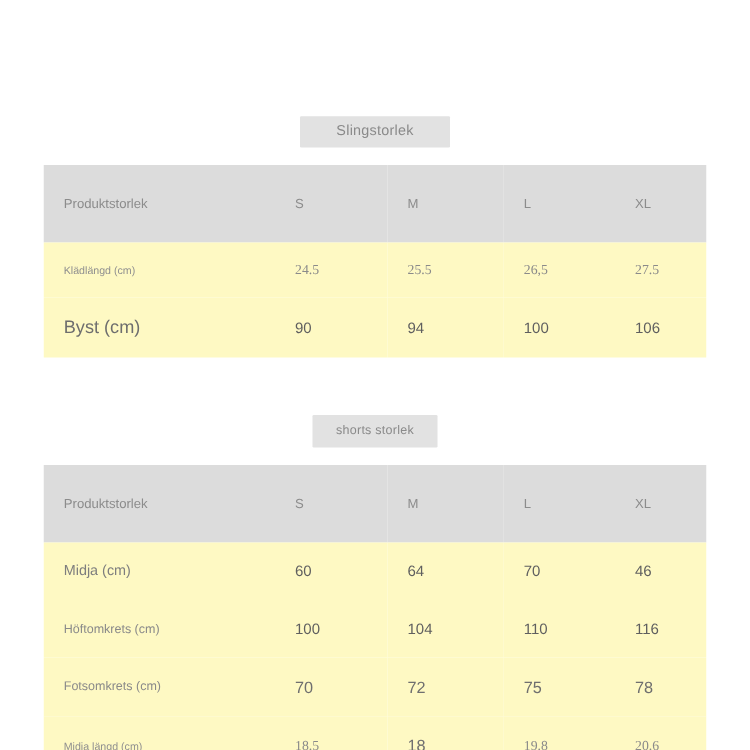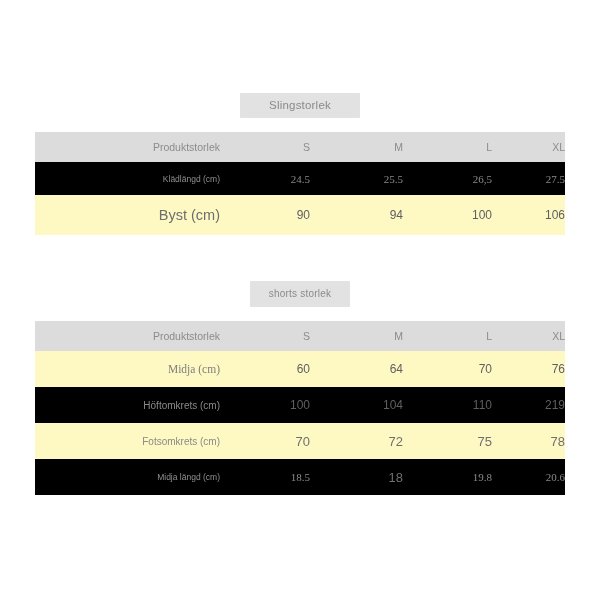--- a/index.html
+++ b/index.html
@@ -44,53 +44,53 @@
 
   
   .size-table {
     width: 530px;
     margin: 0 auto;
     border-collapse: collapse;
     table-layout: fixed;
   }
   .size-table td,
   .size-table th {
-    padding: 0;
+    padding: 16px;
     border: 0;
-    text-align: right;
+    text-align: left;
     font-weight: normal;
     vertical-align: middle;
   }
 
   
   .col-label { width: 185px; }
   .col-s     { width: 90px;  }
   .col-m     { width: 93px;  }
   .col-l     { width: 89px;  }
   .col-xl    { width: 73px;  }
 
   .row-head td {
     background: #dcdcdc;
     color: #8c8c8c;
     height: 30px;
     font-size: 10.5px;
   }
-  .row-alt td  { background: #000000; }
+  .row-alt td  { background: #fef9c3; }
   .row-plain td { background: #fef9c3; }
 
   
   .lbl {
     text-align: center;
     color: #8c8c8c;
   }
 
   
   .s-xs  { font-size: 8.5px;  color: #8f8f8f; }
   .s-sm  { font-size: 10px;   color: #8a8a8a; }
-  .s-md  { font-size: 11.5px; color: #7e7e7e; font-family: Liberation Serif, serif; }
+  .s-md  { font-size: 11.5px; color: #7e7e7e; }
   .s-lg  { font-size: 14.5px; color: #6e6e6e; }
 
   .v-sm  { font-size: 11px;   color: #8a8a8a; font-family: Liberation Serif, serif; }
   .v-md  { font-size: 13px;   color: #6f6f6f; font-weight: bold; }
   .v-lg  { font-size: 12px;   color: #5f5f5f; font-weight: bold; }
 
   .h-sm  { height: 33px; }
   .h-md  { height: 36px; }
   .h-lg  { height: 40px; }
 
@@ -181,29 +181,29 @@
         <td>M</td>
         <td>L</td>
         <td>XL</td>
       </tr>
 
       <tr class="row-plain h-md">
         <td class="lbl s-md">Midja (cm)</td>
         <td class="v-lg">60</td>
         <td class="v-lg">64</td>
         <td class="v-lg">70</td>
-        <td class="v-lg">76</td>
+        <td class="v-lg">46</td>
       </tr>
 
       <tr class="row-alt h-md">
         <td class="lbl s-sm">Höftomkrets (cm)</td>
         <td class="v-lg">100</td>
         <td class="v-lg">104</td>
         <td class="v-lg">110</td>
-        <td class="v-lg">219</td>
+        <td class="v-lg">116</td>
       </tr>
 
       <tr class="row-plain h-md">
         <td class="lbl s-sm">Fotsomkrets (cm)</td>
         <td class="v-md">70</td>
         <td class="v-md">72</td>
         <td class="v-md">75</td>
         <td class="v-md">78</td>
       </tr>
 

